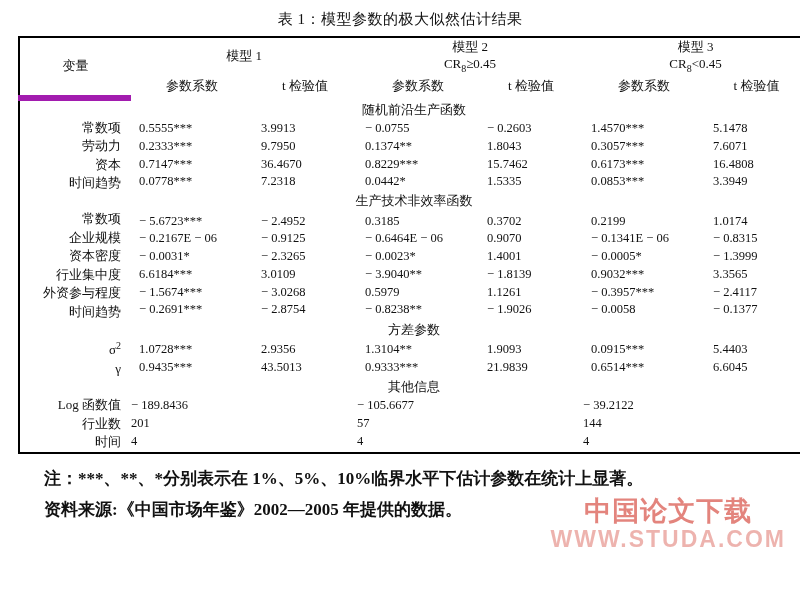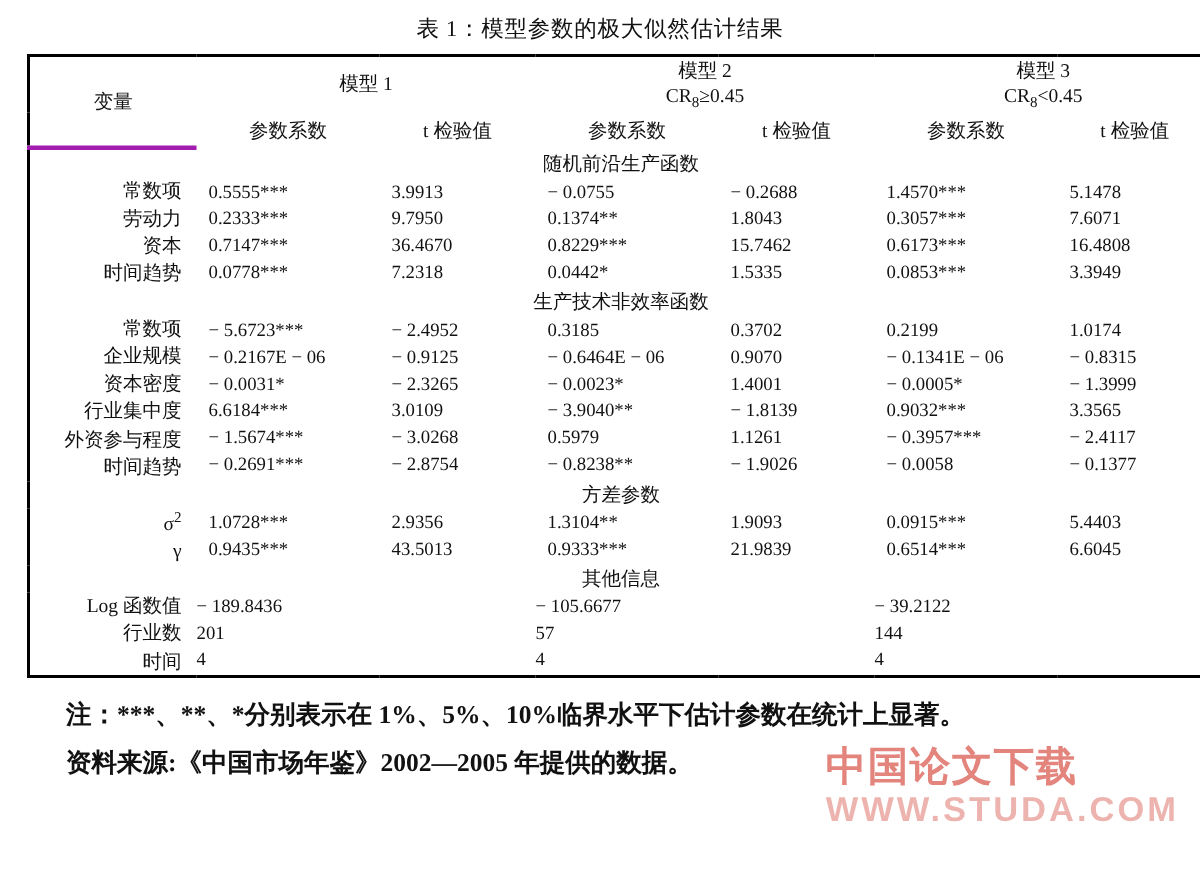--- a/index.html
+++ b/index.html
@@ -98,21 +98,21 @@
     padding-left: 26px;
     font-weight: bold;
   }
   .notes div {
     white-space: nowrap;
   }
   .wm {
     position: absolute;
     right: 14px;
     bottom: 40px;
-    text-align: left;
+    text-align: center;
     pointer-events: none;
     user-select: none;
   }
   .wm-main {
     font-family: "Liberation Sans", sans-serif;
     font-size: 27px;
     font-weight: bold;
     color: #d23a2e;
     opacity: 0.62;
     letter-spacing: 1px;
@@ -147,21 +147,21 @@
       <col class="v-col">
         <col class="t-col">
       <col class="v-col">
         <col class="t-col">
       <col class="v-col">
         <col class="t-col">
     </colgroup>
     <tbody>
 
       <tr>
-        <td class="hdr-cell" rowspan="2" style="border-bottom:3px solid #a21caf;">变量</td>
+        <td class="hdr-cell" rowspan="2" style="border-bottom:6px solid #a21caf;">变量</td>
         <td class="hdr-cell vline hdr-top" colspan="2" style="height:34px;">
           <div>模型 1</div>
         </td>
         <td class="hdr-cell vline hdr-top" colspan="2">
           <div>模型 2</div>
           <div>CR<span class="sub">8</span>≥0.45</div>
         </td>
         <td class="hdr-cell vline hdr-top" colspan="2">
           <div>模型 3</div>
           <div>CR<span class="sub">8</span>&lt;0.45</div>
@@ -200,21 +200,21 @@
           <div class="valblock val">36.4670</div>
           <div class="valblock val">7.2318</div>
         </td>
         <td class="cellpad vline thinline">
           <div class="valblock val">− 0.0755</div>
           <div class="valblock val">0.1374**</div>
           <div class="valblock val">0.8229***</div>
           <div class="valblock val">0.0442*</div>
         </td>
         <td class="cellpad thinline">
-          <div class="valblock val">− 0.2688</div>
+          <div class="valblock val">− 0.2603</div>
           <div class="valblock val">1.8043</div>
           <div class="valblock val">15.7462</div>
           <div class="valblock val">1.5335</div>
         </td>
         <td class="cellpad vline thinline">
           <div class="valblock val">1.4570***</div>
           <div class="valblock val">0.3057***</div>
           <div class="valblock val">0.6173***</div>
           <div class="valblock val">0.0853***</div>
         </td>

